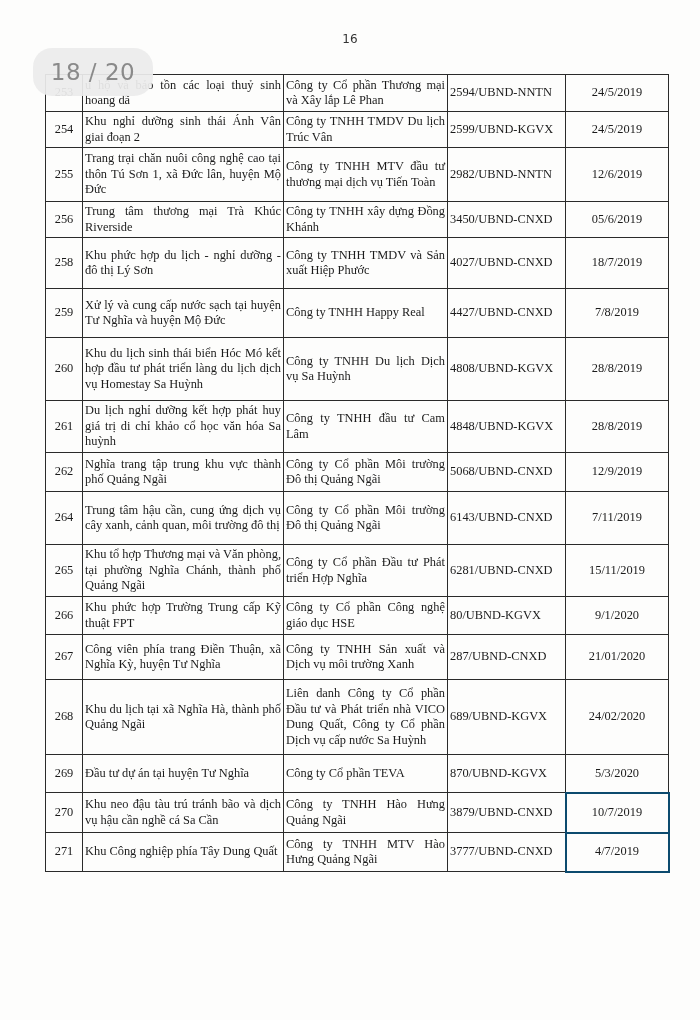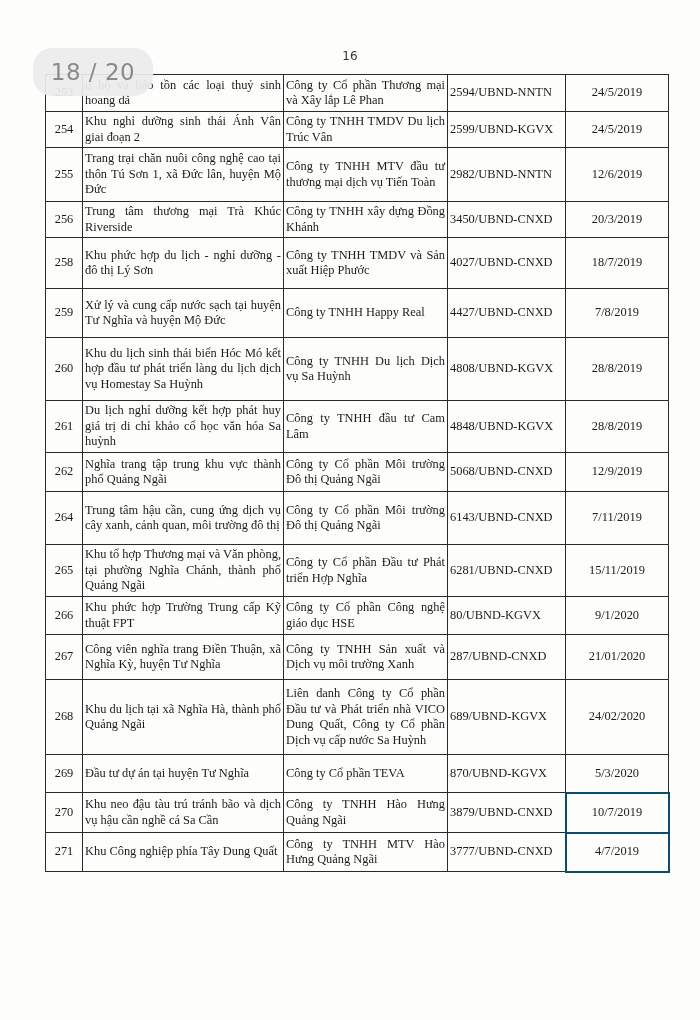--- a/index.html
+++ b/index.html
@@ -1,21 +1,21 @@
 <!DOCTYPE html>
 <html><head>
 <meta charset="utf-8">
 <style>
   html, body { margin: 0; padding: 0; }
   body {
     width: 700px; height: 1020px; background: #fdfdfc; position: relative; overflow: hidden;
     font-family: "Liberation Serif", "DejaVu Serif", serif; color: #1b1b1b;
   }
   .page-number {
-    position: absolute; left: 0; width: 700px; top: 49px; text-align: center;
+    position: absolute; left: 0; width: 700px; top: 32px; text-align: center;
     font-family: "DejaVu Sans", sans-serif; font-size: 12px; color: #333;
   }
   .page-counter {
     position: absolute; left: 33px; top: 48px; width: 120px; height: 48px;
     background: rgba(236,236,236,0.93); border-radius: 19px; z-index: 5;
     font-family: "DejaVu Sans", sans-serif; font-size: 23px; color: #8a8a8a;
     display: flex; align-items: center; justify-content: center; letter-spacing: 0.5px;
   }
   table.doc {
     position: absolute; left: 45px; top: 74px; width: 622px;
@@ -58,21 +58,21 @@
         <td class="c-name">Trang trại chăn nuôi công nghệ cao tại thôn Tú Sơn 1, xã Đức lân, huyện Mộ Đức</td>
         <td class="c-co">Công ty TNHH MTV đầu tư thương mại dịch vụ Tiến Toàn</td>
         <td class="c-doc">2982/UBND-NNTN</td>
         <td class="c-date">12/6/2019</td>
       </tr>
       <tr style="height: 36px;">
         <td class="c-no">256</td>
         <td class="c-name">Trung tâm thương mại Trà Khúc Riverside</td>
         <td class="c-co">Công ty TNHH xây dựng Đồng Khánh</td>
         <td class="c-doc">3450/UBND-CNXD</td>
-        <td class="c-date">20/3/2019</td>
+        <td class="c-date">05/6/2019</td>
       </tr>
       <tr style="height: 51px;">
         <td class="c-no">258</td>
         <td class="c-name">Khu phức hợp du lịch - nghỉ dưỡng - đô thị Lý Sơn</td>
         <td class="c-co">Công ty TNHH TMDV và Sản xuất Hiệp Phước</td>
         <td class="c-doc">4027/UBND-CNXD</td>
         <td class="c-date">18/7/2019</td>
       </tr>
       <tr style="height: 49px;">
         <td class="c-no">259</td>
@@ -118,21 +118,21 @@
       </tr>
       <tr style="height: 38px;">
         <td class="c-no">266</td>
         <td class="c-name">Khu phức hợp Trường Trung cấp Kỹ thuật FPT</td>
         <td class="c-co">Công ty Cổ phần Công nghệ giáo dục HSE</td>
         <td class="c-doc">80/UBND-KGVX</td>
         <td class="c-date">9/1/2020</td>
       </tr>
       <tr style="height: 45px;">
         <td class="c-no">267</td>
-        <td class="c-name">Công viên nghĩa trang Điền Thuận, xã Nghĩa Kỳ, huyện Tư Nghĩa</td>
+        <td class="c-name">Công viên phía trang Điền Thuận, xã Nghĩa Kỳ, huyện Tư Nghĩa</td>
         <td class="c-co">Công ty TNHH Sản xuất và Dịch vụ môi trường Xanh</td>
         <td class="c-doc">287/UBND-CNXD</td>
         <td class="c-date">21/01/2020</td>
       </tr>
       <tr style="height: 75px;">
         <td class="c-no">268</td>
         <td class="c-name">Khu du lịch tại xã Nghĩa Hà, thành phố Quảng Ngãi</td>
         <td class="c-co">Liên danh Công ty Cổ phần Đầu tư và Phát triển nhà VICO Dung Quất, Công ty Cổ phần Dịch vụ cấp nước Sa Huỳnh</td>
         <td class="c-doc">689/UBND-KGVX</td>
         <td class="c-date">24/02/2020</td>

